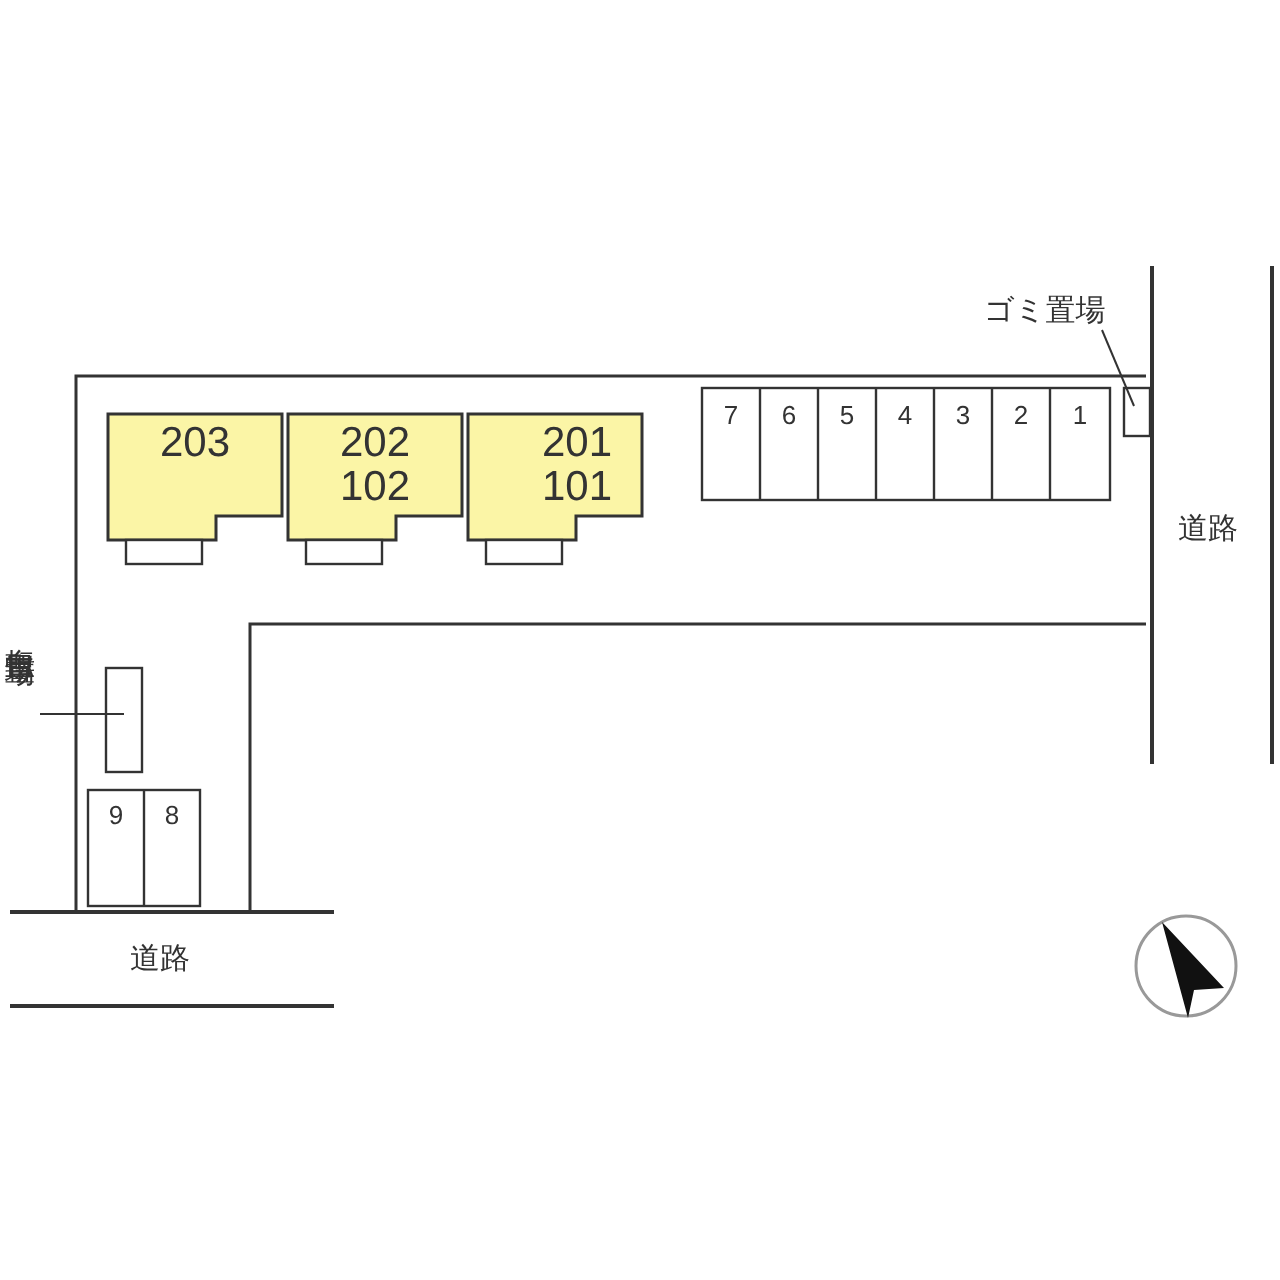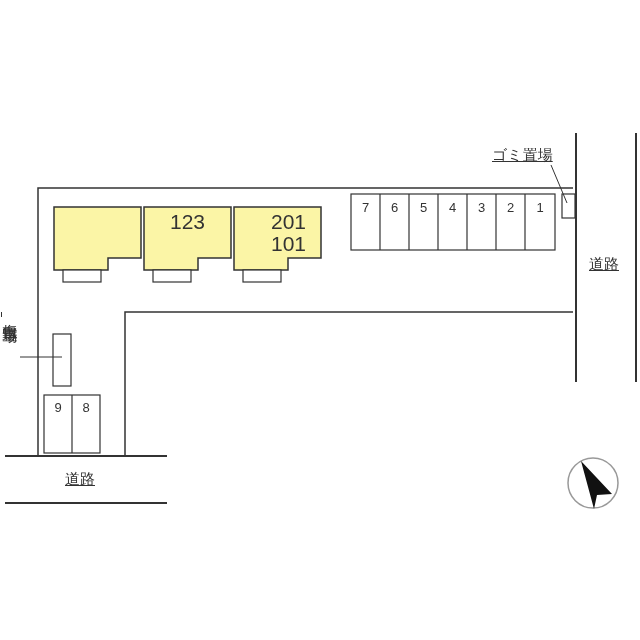--- a/index.html
+++ b/index.html
@@ -1,18 +1,18 @@
 <!DOCTYPE html>
 <html><head>
 <meta charset="utf-8">
 <style>
   html, body { margin:0; padding:0; background:#ffffff; }
   body { width:640px; height:640px; position:relative; overflow:hidden; font-family:"DejaVu Sans", sans-serif; }
   svg { position:absolute; left:0; top:0; }
-  .lbl { position:absolute; color:#333; font-size:15px; font-family:"DejaVu Sans", sans-serif;text-decoration:underline; }
+  .lbl { position:absolute; color:#333; font-size:15px; font-family:"DejaVu Sans", sans-serif; }
   .unit-label { position:absolute; text-align:center; font-family:"Liberation Sans", sans-serif; font-size:21px; line-height:22px; color:#333; }
   .slot-num { position:absolute; text-align:center; font-family:"Liberation Sans", sans-serif; font-size:13px; color:#333; }
   .vert { writing-mode: vertical-rl; letter-spacing:1px; }
 </style>
 </head>
 <body>
 
 <svg width="640" height="640">
 
   <polyline points="38,456 38,188 573,188" fill="none" stroke="#333" stroke-width="1.5"></polyline>
@@ -49,23 +49,25 @@
   <rect x="44" y="395" width="56" height="58" fill="none" stroke="#333" stroke-width="1.2"></rect>
   <line x1="72" y1="395" x2="72" y2="453" stroke="#333" stroke-width="1.2"></line>
 
   <g>
     <circle cx="593" cy="483" r="25" fill="#fff" stroke="#999" stroke-width="1.5"></circle>
     <polygon points="581,461 612,494 597,495 594,509" fill="#111"></polygon>
   </g>
 </svg>
 
 <div class="unit-label" style="left:54px;top:211px;width:87px;">
+  <div>203</div>
 </div>
 <div class="unit-label" style="left:144px;top:211px;width:87px;">
-  <div>123</div>
+  <div>202</div>
+  <div>102</div>
 </div>
 <div class="unit-label" style="left:234px;top:211px;width:109px;">
   <div>201</div>
   <div>101</div>
 </div>
 
 <div class="slot-num" style="left:351px;top:200px;width:29px;">7</div>
 <div class="slot-num" style="left:380px;top:200px;width:29px;">6</div>
 <div class="slot-num" style="left:409px;top:200px;width:29px;">5</div>
 <div class="slot-num" style="left:438px;top:200px;width:29px;">4</div>

